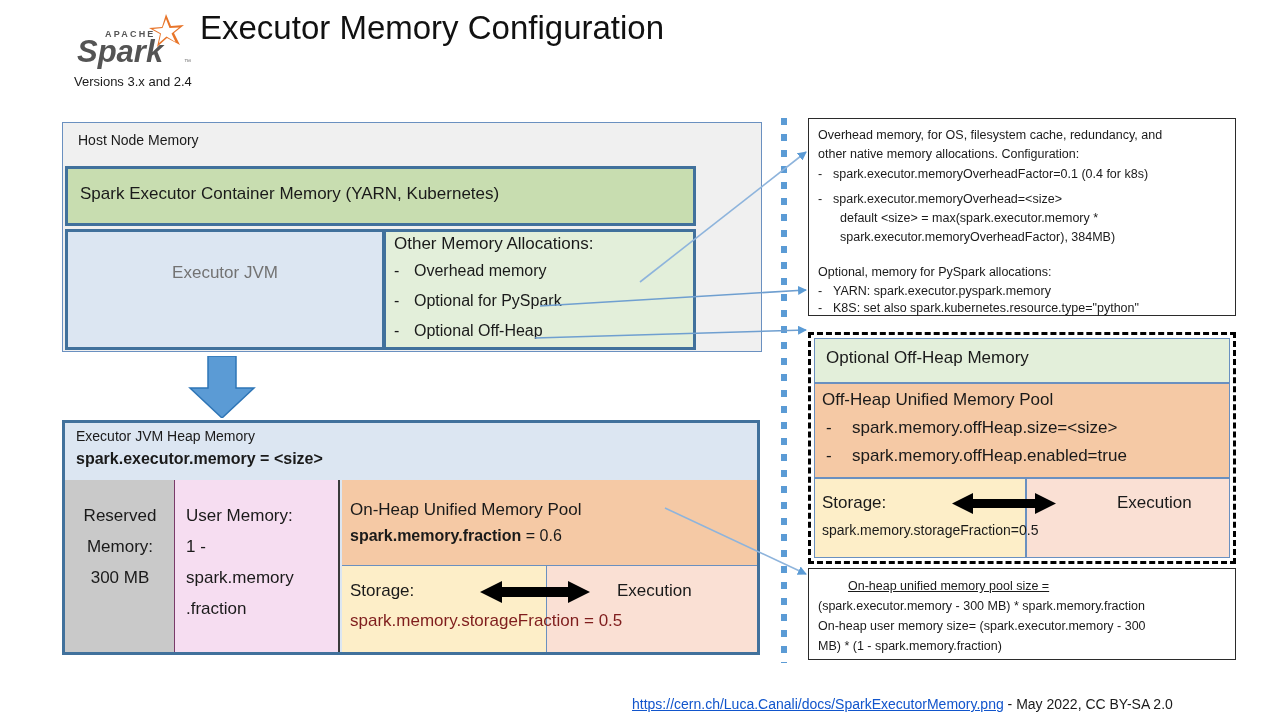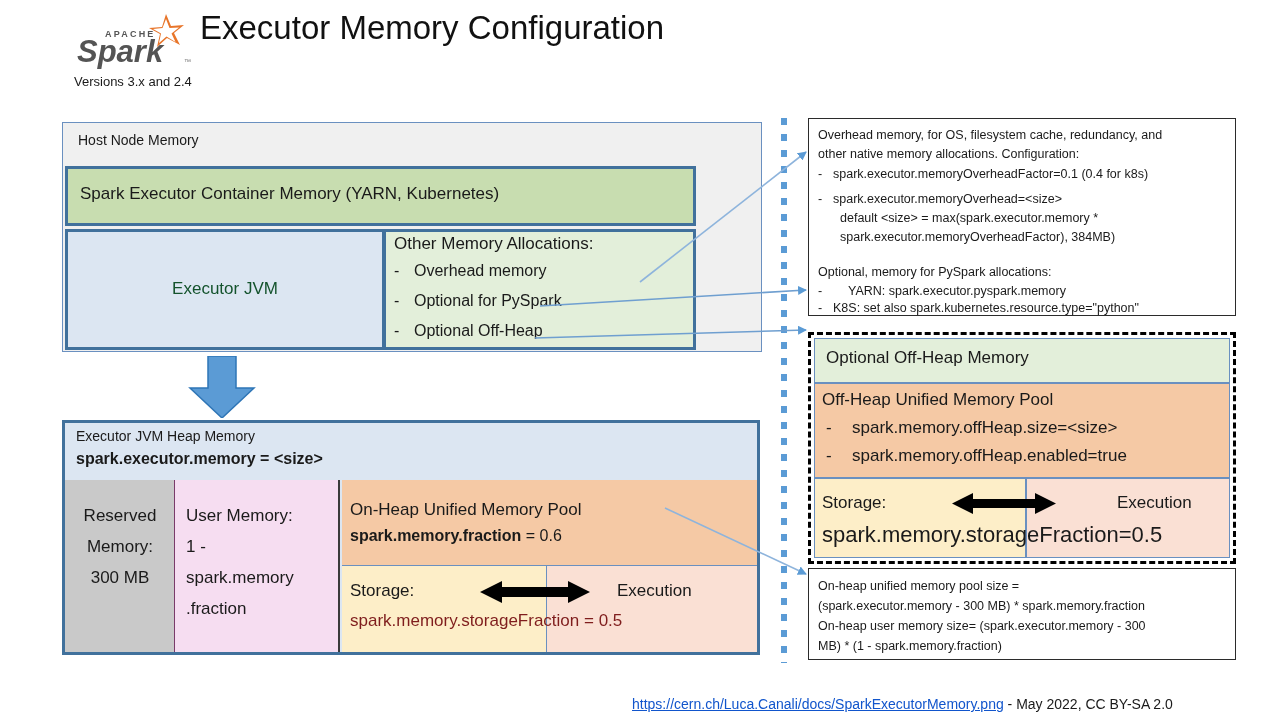--- a/index.html
+++ b/index.html
@@ -30,21 +30,21 @@
     background:#c8ddb0;border:3px solid #41719c;
   }
   #container-label{left:80px;top:184px;font-size:17px;color:#1a1a1a;white-space:nowrap;}
 
   #jvm-heap-box{
     left:65px;top:229px;width:320px;height:121px;
     background:#dce6f2;border:3px solid #41719c;
   }
   #jvm-heap-label{
     left:65px;top:258px;width:320px;text-align:center;
-    font-size:17px;line-height:29px;color:#14532d;margin-top:16px;
+    font-size:17px;line-height:29px;color:#737373;
   }
 
   #other-alloc-box{
     left:383px;top:229px;width:313px;height:121px;
     background:#e3efda;border:3px solid #41719c;
   }
   #other-alloc-title{left:394px;top:234px;font-size:17px;color:#1a1a1a;}
   .bullet-row{position:absolute;font-size:17px;color:#1a1a1a;white-space:nowrap;}
   .bullet-dash{position:absolute;left:394px;}
   .bullet-text{position:absolute;left:414px;}
@@ -131,21 +131,21 @@
   #offheap-storage{
     left:814px;top:478px;width:212px;height:80px;
     background:#fdeec8;border:1px solid #6a90c0;
   }
   #offheap-exec{
     left:1026px;top:478px;width:204px;height:80px;
     background:#fae0d4;border:1px solid #6a90c0;
   }
   #offheap-storage-label{left:822px;top:493px;font-size:17px;color:#1a1a1a;}
   #offheap-exec-label{left:1117px;top:493px;font-size:17px;color:#1a1a1a;}
-  #offheap-storagefraction{left:822px;top:522px;font-size:22px;color:#1a1a1a;white-space:nowrap;}
+  #offheap-storagefraction{left:822px;top:522px;font-size:14px;color:#1a1a1a;white-space:nowrap;}
   #arrow-offheap{left:952px;top:492px;width:104px;height:23px;}
 
   
   #onheap-note-box{
     left:808px;top:568px;width:428px;height:92px;
     background:#ffffff;border:1px solid #2b2b2b;
   }
 
   
   #connectors{left:0;top:0;width:1280px;height:720px;pointer-events:none;}
@@ -249,21 +249,21 @@
 <div class="note-dash" style="left:818px;top:283px;">-</div>
 <div class="note-dash" style="left:818px;top:300px;">-</div>
 
 <div class="note-line" style="left:818px;top:127px;">Overhead memory,  for OS, filesystem cache, redundancy,  and</div>
 <div class="note-line" style="left:818px;top:146px;">other  native memory  allocations. Configuration:</div>
 <div class="note-line" style="left:833px;top:166px;">spark.executor.memoryOverheadFactor=0.1  (0.4 for k8s)</div>
 <div class="note-line" style="left:833px;top:191px;">spark.executor.memoryOverhead=&lt;size&gt;</div>
 <div class="note-line" style="left:840px;top:210px;">default &lt;size&gt; = max(spark.executor.memory  *</div>
 <div class="note-line" style="left:840px;top:229px;">spark.executor.memoryOverheadFactor),  384MB)</div>
 <div class="note-line" style="left:818px;top:264px;">Optional, memory  for PySpark allocations:</div>
-<div class="note-line" style="left:833px;top:283px;margin-left:15px;">YARN: spark.executor.pyspark.memory</div>
+<div class="note-line" style="left:833px;top:283px;">YARN: spark.executor.pyspark.memory</div>
 <div class="note-line" style="left:833px;top:300px;">K8S: set also spark.kubernetes.resource.type="python"</div>
 
 <div class="abs" id="offheap-outer"></div>
 <div class="abs" id="offheap-header"></div>
 <div class="abs" id="offheap-header-label">Optional Off-Heap Memory</div>
 
 <div class="abs" id="offheap-pool"></div>
 <div class="abs" id="offheap-pool-title">Off-Heap Unified Memory Pool</div>
 <div class="bullet-row" style="left:826px;top:418px;">-</div>
 <div class="bullet-row" style="left:852px;top:418px;">spark.memory.offHeap.size=&lt;size&gt;</div>
@@ -275,21 +275,21 @@
 <div class="abs" id="offheap-storage-label">Storage:</div>
 <div class="abs" id="offheap-exec-label">Execution</div>
 <div class="abs" id="offheap-storagefraction">spark.memory.storageFraction=0.5</div>
 <div class="abs" id="arrow-offheap">
   <svg width="104" height="23" viewBox="0 0 104 23" xmlns="http://www.w3.org/2000/svg">
     <path d="M0 11.5 L21 1 L21 7 L83 7 L83 1 L104 11.5 L83 22 L83 16 L21 16 L21 22 Z" fill="#000000"></path>
   </svg>
 </div>
 
 <div class="abs" id="onheap-note-box"></div>
-<div class="note-line" style="left:818px;top:578px;">On-heap unified memory pool size =</div>
+<div class="note-line" style="left:848px;top:578px;text-decoration:underline;">On-heap unified memory pool size =</div>
 <div class="note-line" style="left:818px;top:598px;">(spark.executor.memory  - 300 MB) * spark.memory.fraction</div>
 <div class="note-line" style="left:818px;top:618px;">On-heap user memory  size= (spark.executor.memory  - 300</div>
 <div class="note-line" style="left:818px;top:638px;">MB) * (1 - spark.memory.fraction)</div>
 
 <svg class="abs" id="connectors" viewBox="0 0 1280 720" xmlns="http://www.w3.org/2000/svg">
   <defs>
     <marker id="ah" markerWidth="9" markerHeight="9" refX="8" refY="4.5" orient="auto" markerUnits="userSpaceOnUse">
       <path d="M0 0 L9 4.5 L0 9 z" fill="#5b9bd5"></path>
     </marker>
   </defs>

